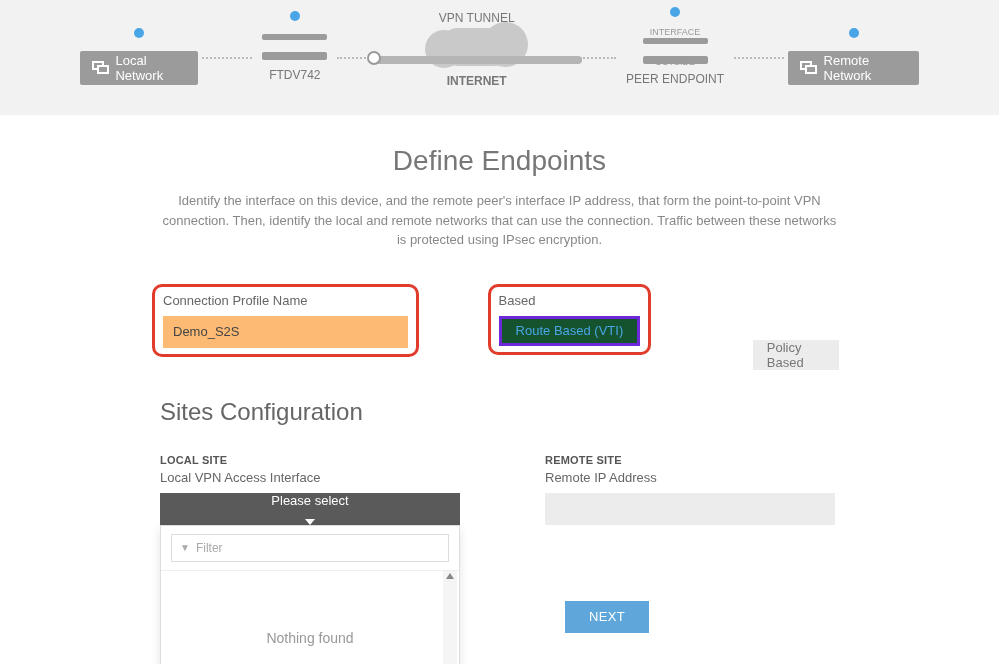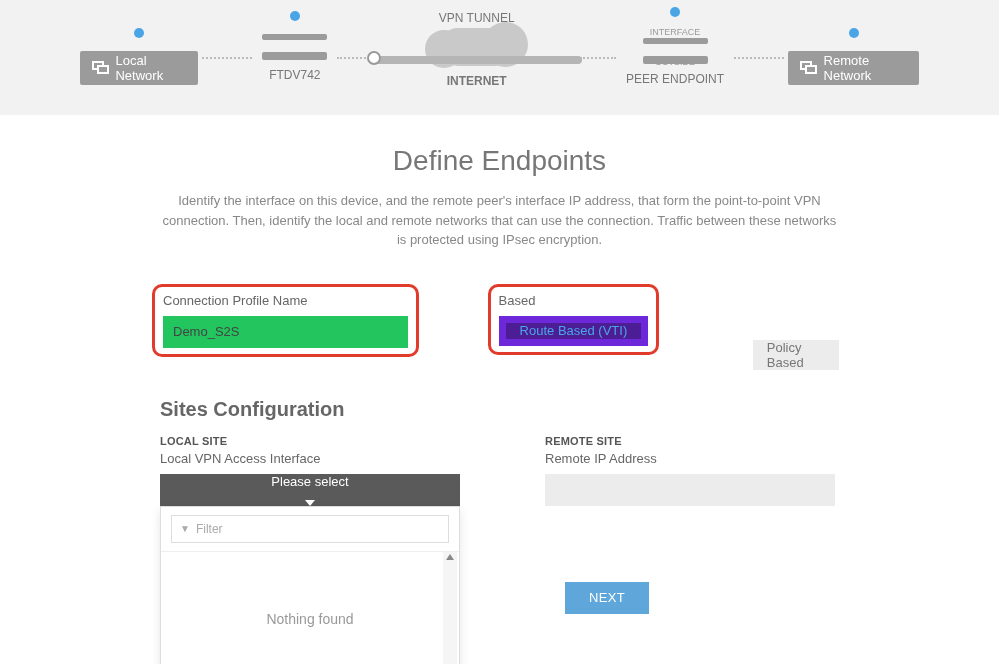--- a/index.html
+++ b/index.html
@@ -36,30 +36,30 @@
 
 .content { padding: 30px 160px 20px; }
 h1 { font-size: 28px; font-weight: 300; color: #777; text-align: center; margin-bottom: 14px; }
 .subtitle { font-size: 13px; color: #888; text-align: center; line-height: 1.5; margin-bottom: 40px; }
 
 .form-row { display: flex; gap: 85px; }
 .col-left { width: 300px; }
 .col-right { width: 290px; }
 
 .field-label { font-size: 13px; color: #666; margin-bottom: 8px; display: block; }
-.text-input { width: 100%; height: 32px; background: #22c55e; border: none; padding: 0 10px; font-size: 13px; color: #444; }
+.text-input { width: 100%; height: 32px; background: #fdba74; border: none; padding: 0 10px; font-size: 13px; color: #444; }
 
 .highlight-box { border: 3px solid #e13b2b; border-radius: 10px; padding: 6px 8px; margin: -6px -8px 13px; }
 
 .type-group { display: flex; align-items: center; gap: 15px;}
 .type-btn { height: 30px; padding: 0 14px; font-size: 13px; display:flex; align-items:center; }
-.type-btn.active { border: 7px solid #6d28d9; color: #4aa5e6; background: #4c1d95; }
+.type-btn.active { border: 3px solid #6d28d9; color: #4aa5e6; background: #14532d; }
 .type-btn.inactive { color: #777; background: #ececec; border: none; }
 
-h2 { font-size: 20px; font-weight: 700; color: #666; margin: 28px 0 14px; }
+h2 { font-size: 24px; font-weight: 400; color: #666; margin: 28px 0 28px; }
 .section-label { font-size: 11px; font-weight: bold; color: #555; letter-spacing: 0.2px; margin-bottom: 4px; }
 
 .select-box { width: 300px; height: 32px; background: #5a5a5a; color: #fff; display: flex; align-items: center; justify-content: space-between; padding: 0 12px; font-size: 13px; cursor: pointer; flex-direction: column; }
 .chevron { width: 0; height: 0; border-left: 5px solid transparent; border-right: 5px solid transparent; border-top: 6px solid #fff; }
 
 .dropdown { width: 300px; border: 1px solid #ddd; background: #fff; box-shadow: 0 4px 10px rgba(0,0,0,0.1); position: relative;}
 .filter-row { padding: 8px 10px; border-bottom: 1px solid #eee; }
 .filter-box { border: 1px solid #ddd; height: 28px; display:flex; align-items:center; padding:0 8px; color:#aaa; font-size:12px;}
 .filter-icon { margin-right:6px; font-size:10px; }
 .dropdown-body { height: 135px; display:flex; align-items:center; justify-content:center; color:#999; font-size:14px; position:relative;}

